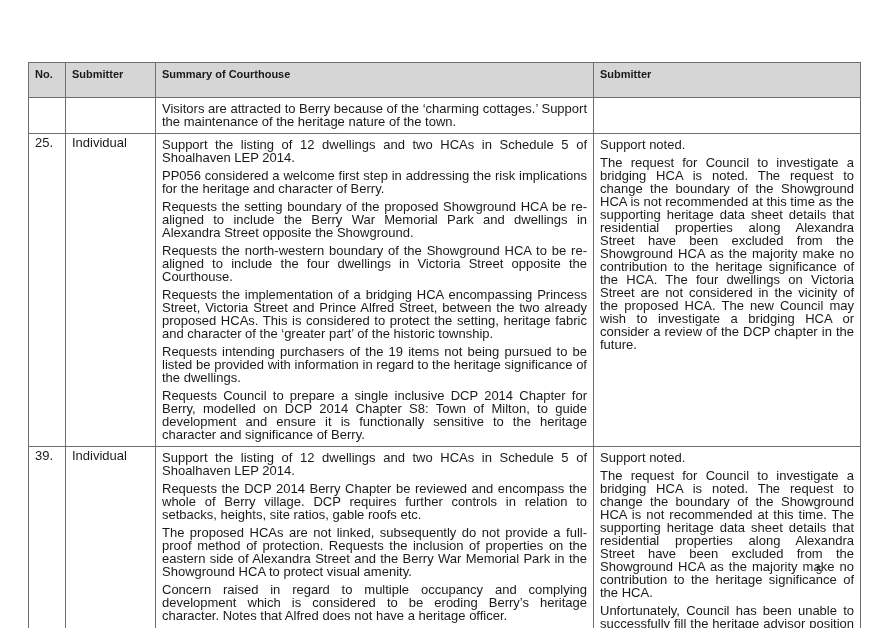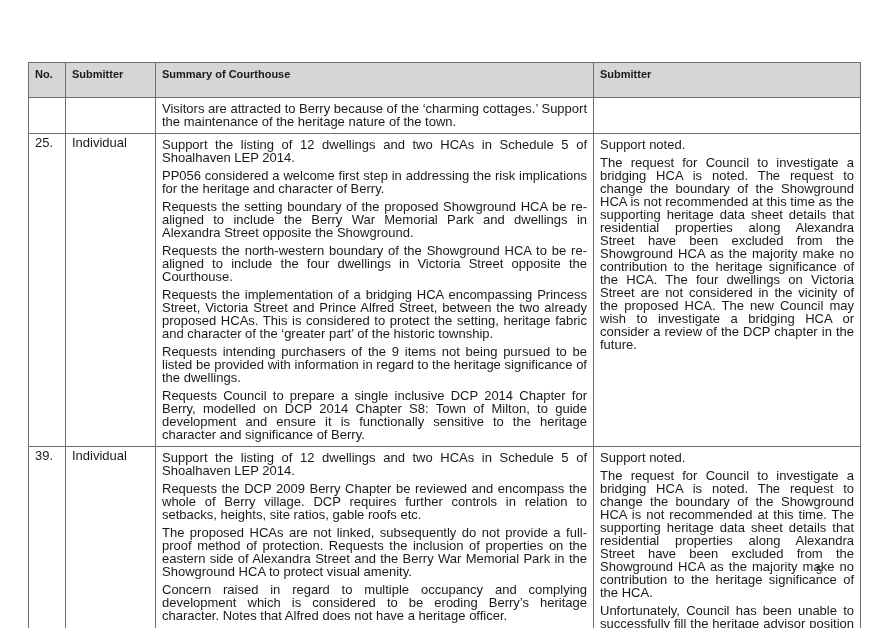--- a/index.html
+++ b/index.html
@@ -94,34 +94,34 @@
         </tr>
         <tr>
           <td class="col-no">25.</td>
           <td class="col-submitter">Individual</td>
           <td class="col-summary">
             <p class="bold">Support the listing of 12 dwellings and two HCAs in Schedule 5 of Shoalhaven LEP 2014.</p>
             <p>PP056 considered a welcome first step in addressing the risk implications for the heritage and character of Berry.</p>
             <p>Requests the setting boundary of the proposed Showground HCA be re-aligned to include the Berry War Memorial Park and dwellings in Alexandra Street opposite the Showground.</p>
             <p>Requests the north-western boundary of the Showground HCA to be re-aligned to include the four dwellings in Victoria Street opposite the Courthouse.</p>
             <p>Requests the implementation of a bridging HCA encompassing Princess Street, Victoria Street and Prince Alfred Street, between the two already proposed HCAs. This is considered to protect the setting, heritage fabric and character of the ‘greater part’ of the historic township.</p>
-            <p>Requests intending purchasers of the 9 items not being pursued to be listed be provided with information in regard to the heritage significance of the dwellings.</p>
+            <p>Requests intending purchasers of the 19 items not being pursued to be listed be provided with information in regard to the heritage significance of the dwellings.</p>
             <p>Requests Council to prepare a single inclusive DCP 2014 Chapter for Berry, modelled on DCP 2014 Chapter S8: Town of Milton, to guide development and ensure it is functionally sensitive to the heritage character and significance of Berry.</p>
           </td>
           <td class="col-comments">
             <p class="bold">Support noted.</p>
             <p>The request for Council to investigate a bridging HCA is noted. The request to change the boundary of the Showground HCA is not recommended at this time as the supporting heritage data sheet details that residential properties along Alexandra Street have been excluded from the Showground HCA as the majority make no contribution to the heritage significance of the HCA. The four dwellings on Victoria Street are not considered in the vicinity of the proposed HCA. The new Council may wish to investigate a bridging HCA or consider a review of the DCP chapter in the future.</p>
           </td>
         </tr>
         <tr>
           <td class="col-no">39.</td>
           <td class="col-submitter">Individual</td>
           <td class="col-summary">
             <p class="bold">Support the listing of 12 dwellings and two HCAs in Schedule 5 of Shoalhaven LEP 2014.</p>
-            <p>Requests the DCP 2009 Berry Chapter be reviewed and encompass the whole of Berry village. DCP requires further controls in relation to setbacks, heights, site ratios, gable roofs etc.</p>
+            <p>Requests the DCP 2014 Berry Chapter be reviewed and encompass the whole of Berry village. DCP requires further controls in relation to setbacks, heights, site ratios, gable roofs etc.</p>
             <p>The proposed HCAs are not linked, subsequently do not provide a full-proof method of protection. Requests the inclusion of properties on the eastern side of Alexandra Street and the Berry War Memorial Park in the Showground HCA to protect visual amenity.</p>
             <p>Concern raised in regard to multiple occupancy and complying development which is considered to be eroding Berry’s heritage character. Notes that Alfred does not have a heritage officer.</p>
           </td>
           <td class="col-comments">
             <p class="bold">Support noted.</p>
             <p>The request for Council to investigate a bridging HCA is noted. The request to change the boundary of the Showground HCA is not recommended at this time. The supporting heritage data sheet details that residential properties along Alexandra Street have been excluded from the Showground HCA as the majority make no contribution to the heritage significance of the HCA.</p>
             <p>Unfortunately, Council has been unable to successfully fill the heritage advisor position since it became vacant in 2018, however staff are actively working on heritage related matters with assistance from heritage consultants as required.</p>
           </td>
         </tr>
       </tbody>

